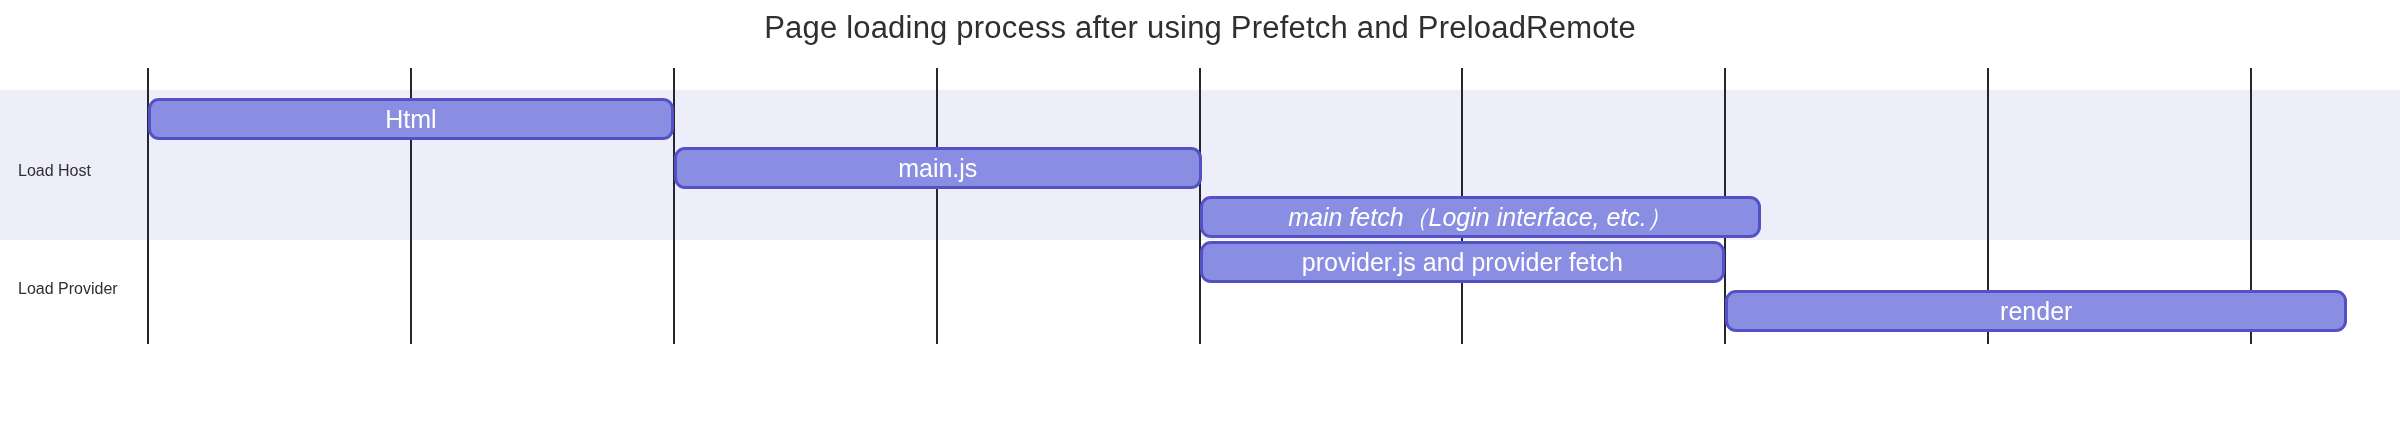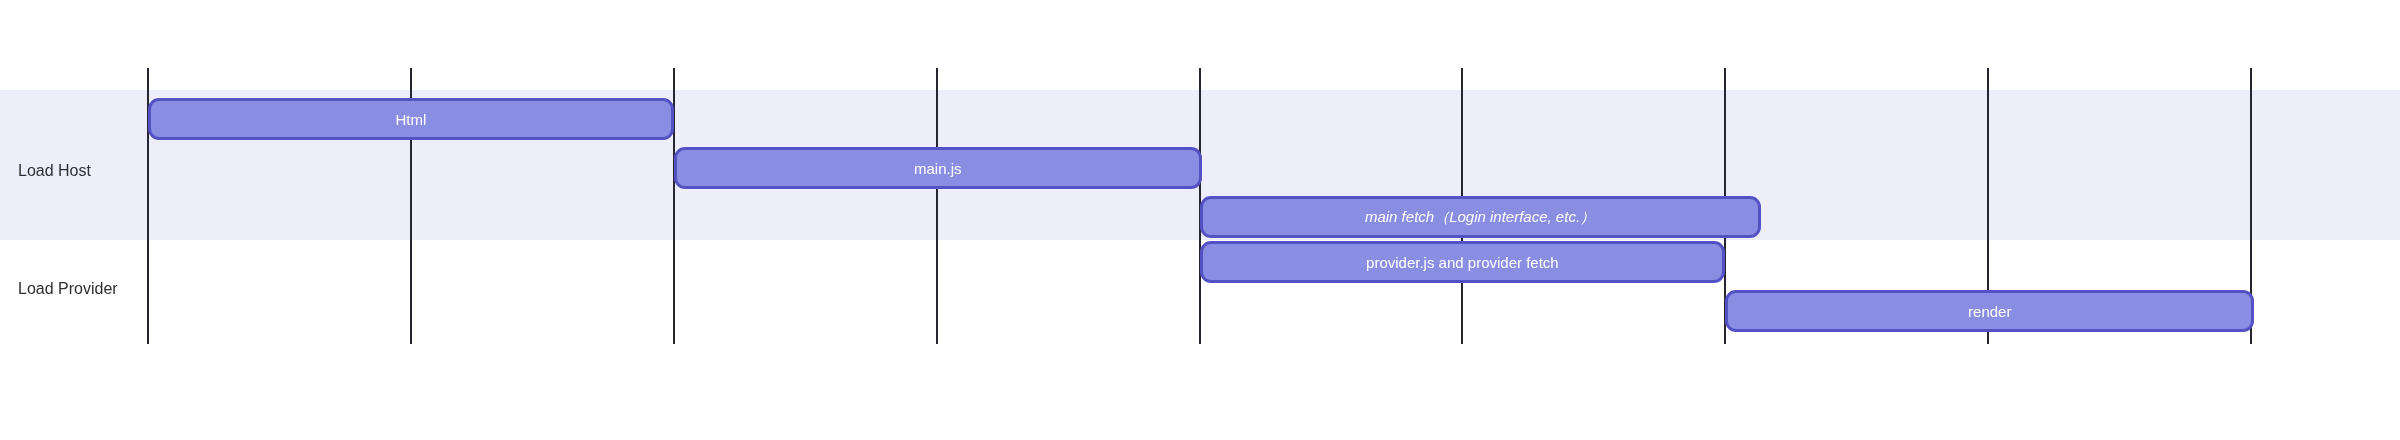--- a/index.html
+++ b/index.html
@@ -45,31 +45,32 @@
     position:absolute;
     height:42px;
     box-sizing:border-box;
     background:#898ee2;
     border:3px solid #5451c4;
     border-radius:11px;
     display:flex;
     align-items:center;
     justify-content:center;
     color:#ffffff;
-    font-size:15px;
+    font-size:25px;
     white-space:nowrap;
     overflow:hidden;
   }
   .bar-label{pointer-events:none;}
 </style>
 </head>
 <body>
 
 <div id="chart-root">
 
+  <div id="chart-title">Page loading process after using Prefetch and PreloadRemote</div>
 
   <div class="row-band" id="band-load-host"></div>
   <div class="row-band" id="band-load-provider"></div>
 
   <div class="row-label" id="label-load-host">Load Host</div>
   <div class="row-label" id="label-load-provider">Load Provider</div>
 
   <div id="gridlines">
       <div class="gridline" style="left: 147px;"></div>
       <div class="gridline" style="left: 409.875px;"></div>
@@ -88,18 +89,18 @@
       </div>
       <div class="bar" style="left: 673.75px; width: 528px; top: 147px;">
         <span class="bar-label">main.js</span>
       </div>
       <div class="bar" style="left: 1199.5px; width: 561px; top: 196px; font-style: italic;">
         <span class="bar-label">main fetch（Login interface, etc.）</span>
       </div>
       <div class="bar" style="left: 1199.5px; width: 525.75px; top: 241px; justify-content: center;">
         <span class="bar-label">provider.js and provider fetch</span>
       </div>
-      <div class="bar" style="left: 1725.25px; width: 529px; top: 290px;">
+      <div class="bar" style="left: 1725.25px; width: 622px; top: 290px;">
         <span class="bar-label">render</span>
       </div>
     </div>
 
 </div>
 
 </body></html>

